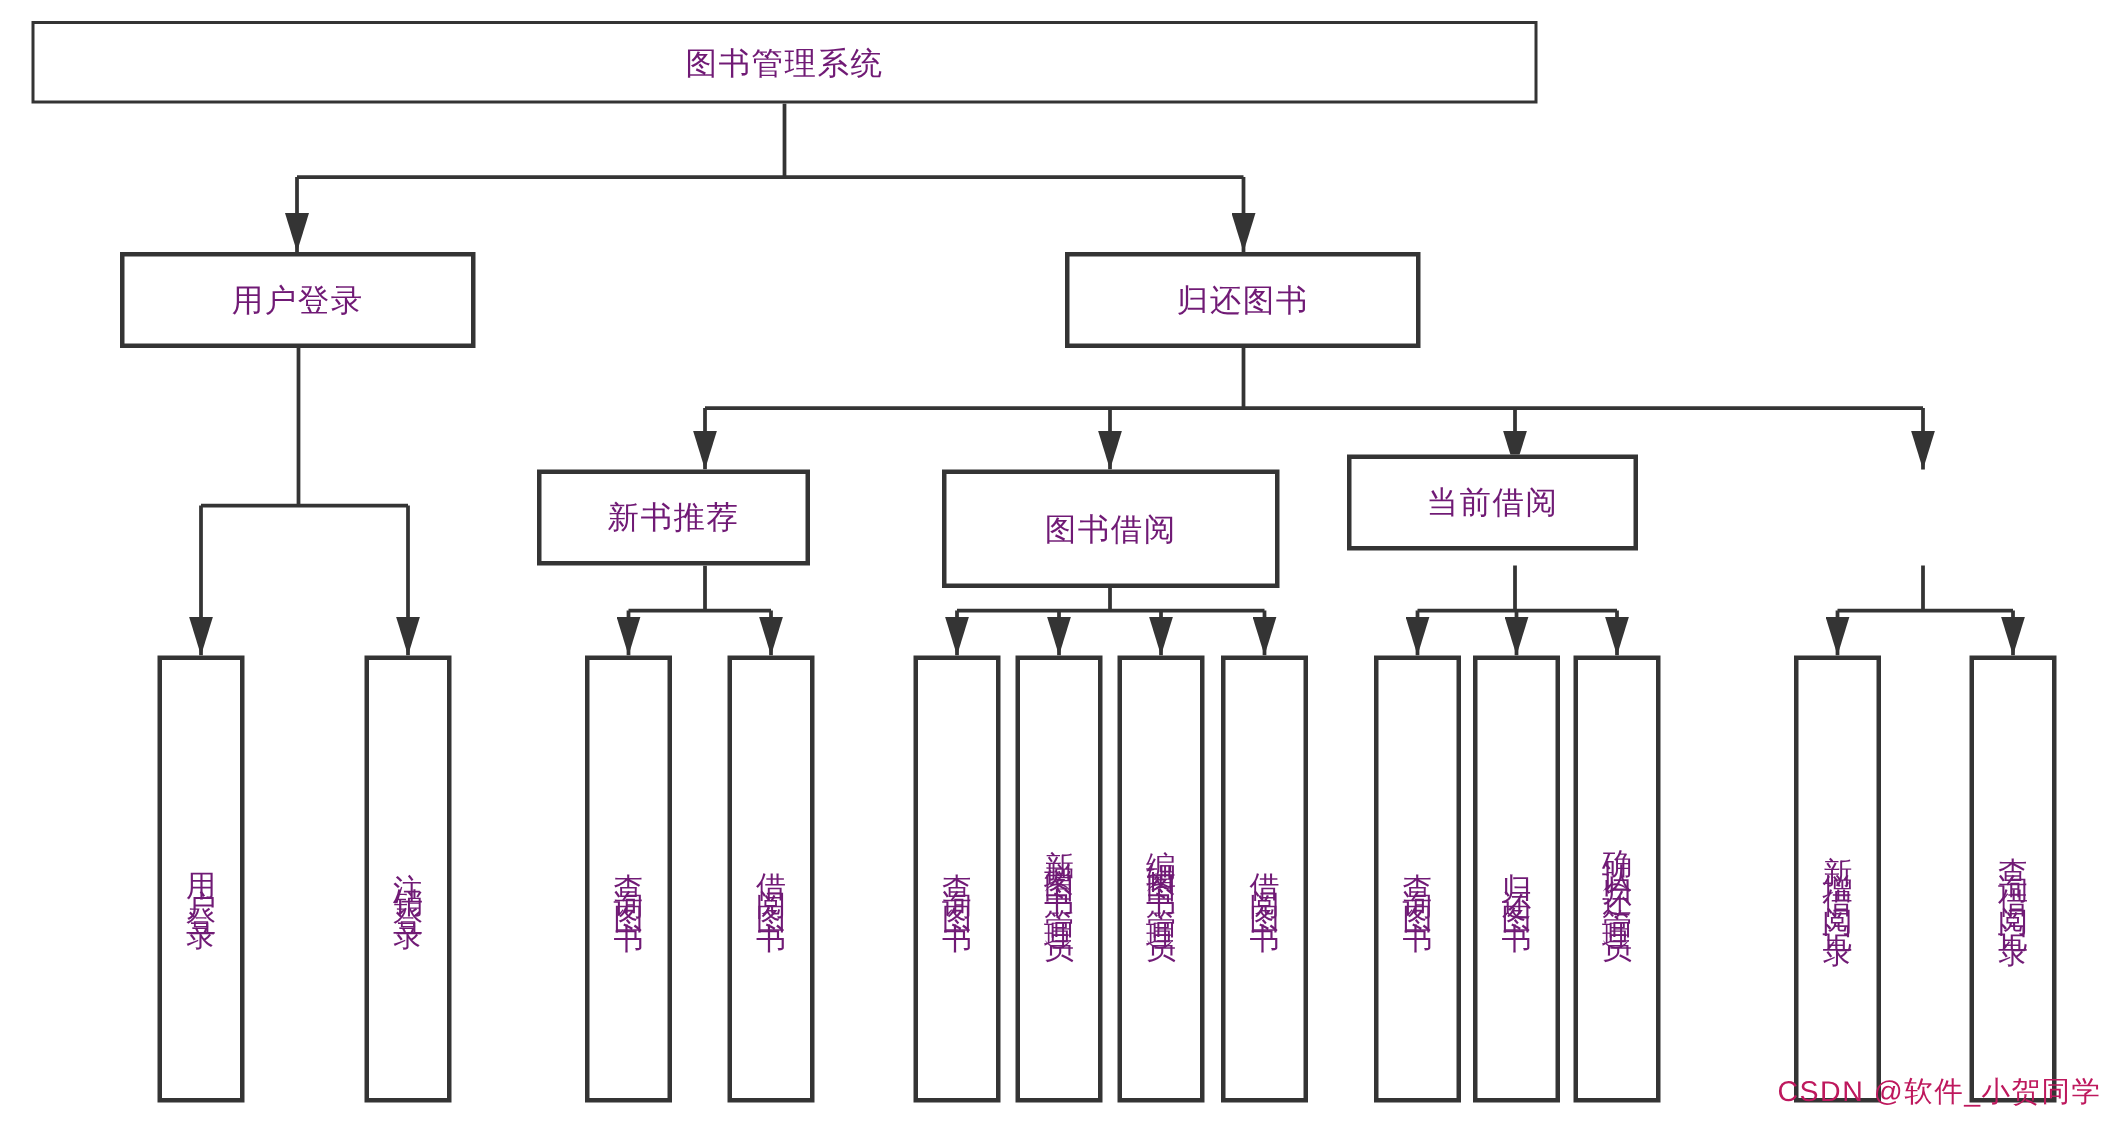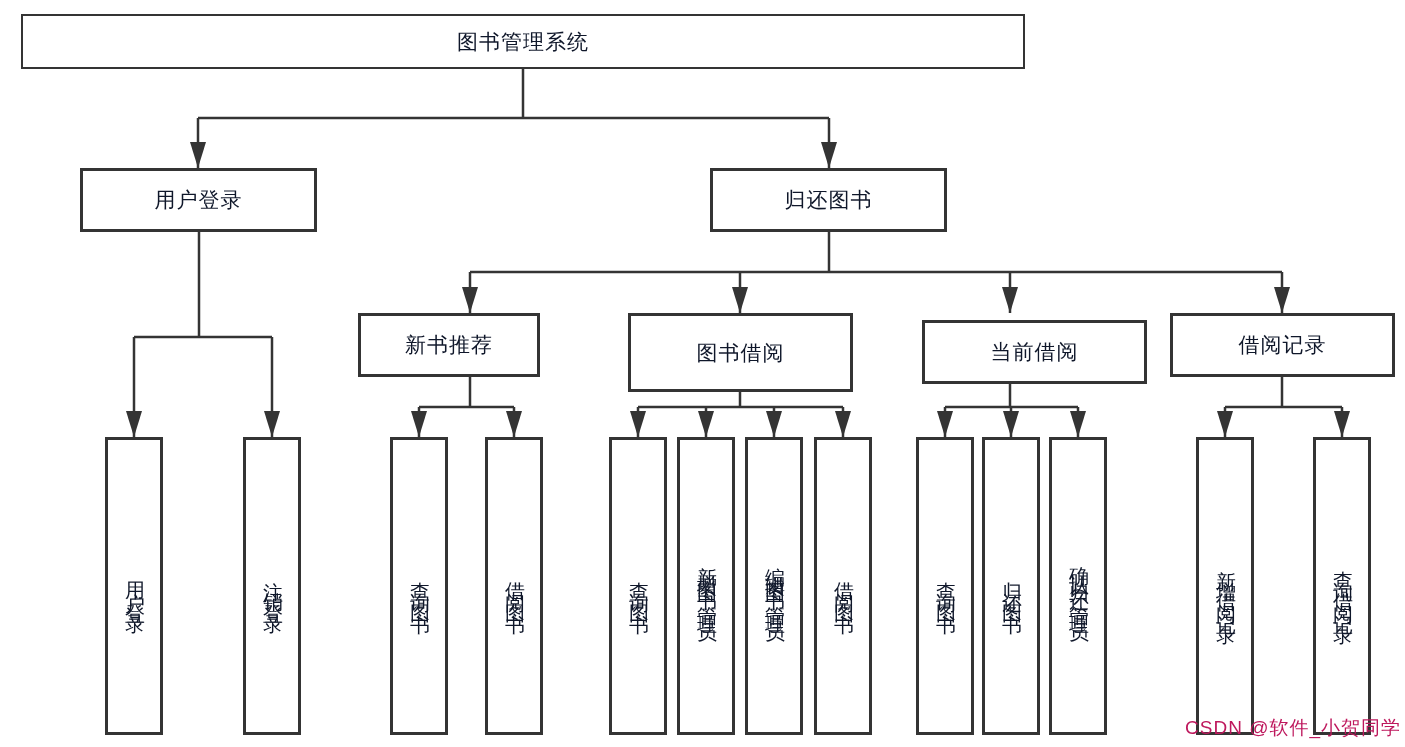--- a/index.html
+++ b/index.html
@@ -3,23 +3,23 @@
 <meta charset="utf-8">
 <style>
   html,body{margin:0;padding:0;background:#ffffff;}
   .canvas{
     position:relative;width:1405px;height:747px;background:#ffffff;
     font-family:"Liberation Sans","DejaVu Sans",sans-serif;overflow:hidden;
   }
   .connectors{position:absolute;left:0;top:0;width:1405px;height:747px;pointer-events:none;}
   .node{
     position:absolute;box-sizing:border-box;background:#ffffff;
-    border:3px solid #343434;color:#0f172a;
+    border:3px solid #343434;color:#701a75;
     display:flex;align-items:center;justify-content:center;
-    font-size:21px;letter-spacing:1px;white-space:nowrap;font-family:Liberation Mono, monospace;
+    font-size:21px;letter-spacing:1px;white-space:nowrap;
   }
   .node.root{border-width:2px;font-size:21px;}
   .node.v{
     writing-mode:vertical-rl;text-orientation:mixed;
     font-size:20px;letter-spacing:11px;padding-top:4px;
   }
   .node.v.long{letter-spacing:8px;padding-top:2px;}
   .watermark{
     position:absolute;right:4px;bottom:6px;
     font-size:19px;color:#be185d;letter-spacing:1px;
@@ -74,22 +74,21 @@
     </g>
   </svg>
 
   <div class="node root" style="left:21px;top:14px;width:1004px;height:55px;">图书管理系统</div>
 
   <div class="node" style="left:80px;top:168px;width:237px;height:64px;">用户登录</div>
   <div class="node" style="left:710px;top:168px;width:237px;height:64px;">归还图书</div>
 
   <div class="node" style="left:358px;top:313px;width:182px;height:64px;">新书推荐</div>
   <div class="node" style="left:628px;top:313px;width:225px;height:79px;">图书借阅</div>
-  <div class="node" style="left:898px;top:320px;width:225px;height:64px;margin-left:24px;">当前借阅</div>
-  <div class="node" style="left:1170px;top:313px;width:225px;height:64px;">借阅记录</div>
+  <div class="node" style="left:898px;top:303px;width:194px;height:64px;">当前借阅</div>
 
   <div class="node v" style="left:105px;top:437px;width:58px;height:298px;">用户登录</div>
   <div class="node v" style="left:243px;top:437px;width:58px;height:298px;">注销登录</div>
 
   <div class="node v" style="left:390px;top:437px;width:58px;height:298px;">查询图书</div>
   <div class="node v" style="left:485px;top:437px;width:58px;height:298px;">借阅图书</div>
 
   <div class="node v" style="left:609px;top:437px;width:58px;height:298px;">查询图书</div>
   <div class="node v long" style="left:677px;top:437px;width:58px;height:298px;">新增图书（管理员）</div>
   <div class="node v long" style="left:745px;top:437px;width:58px;height:298px;">编辑图书（管理员）</div>

